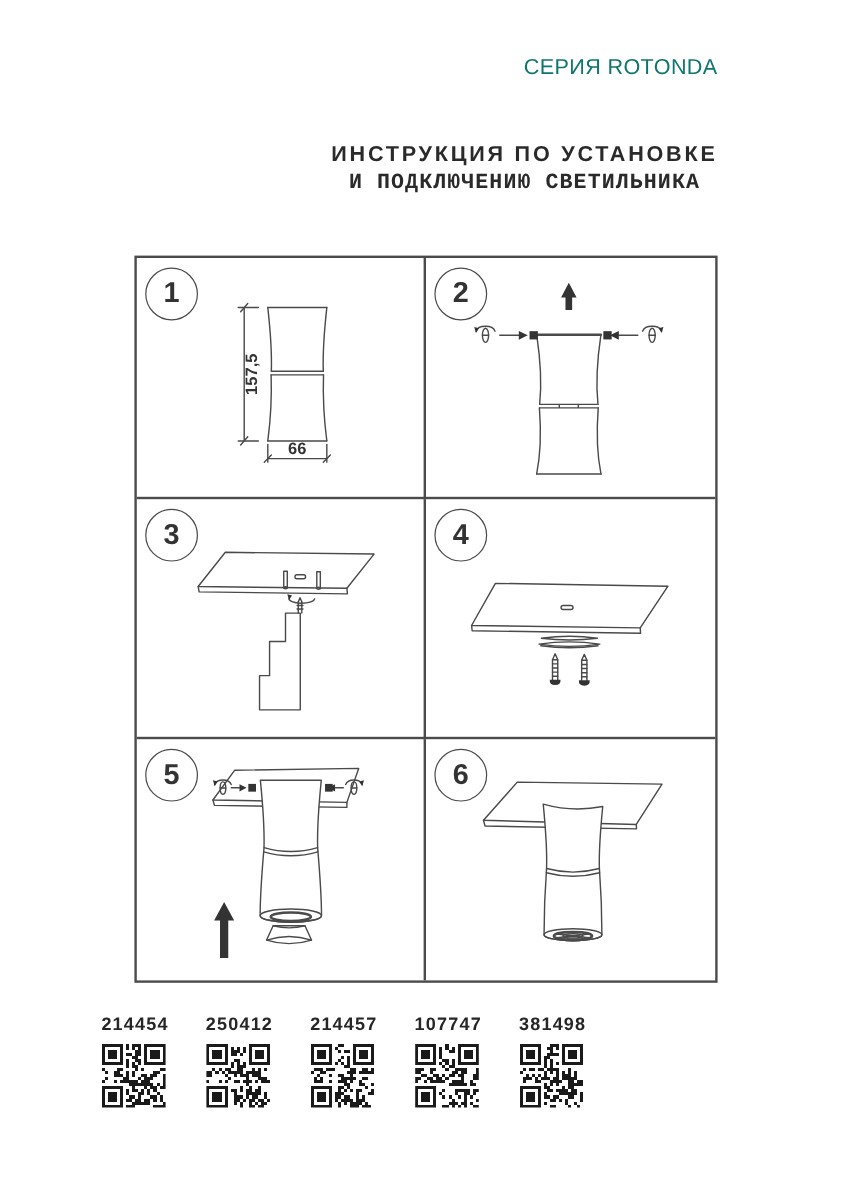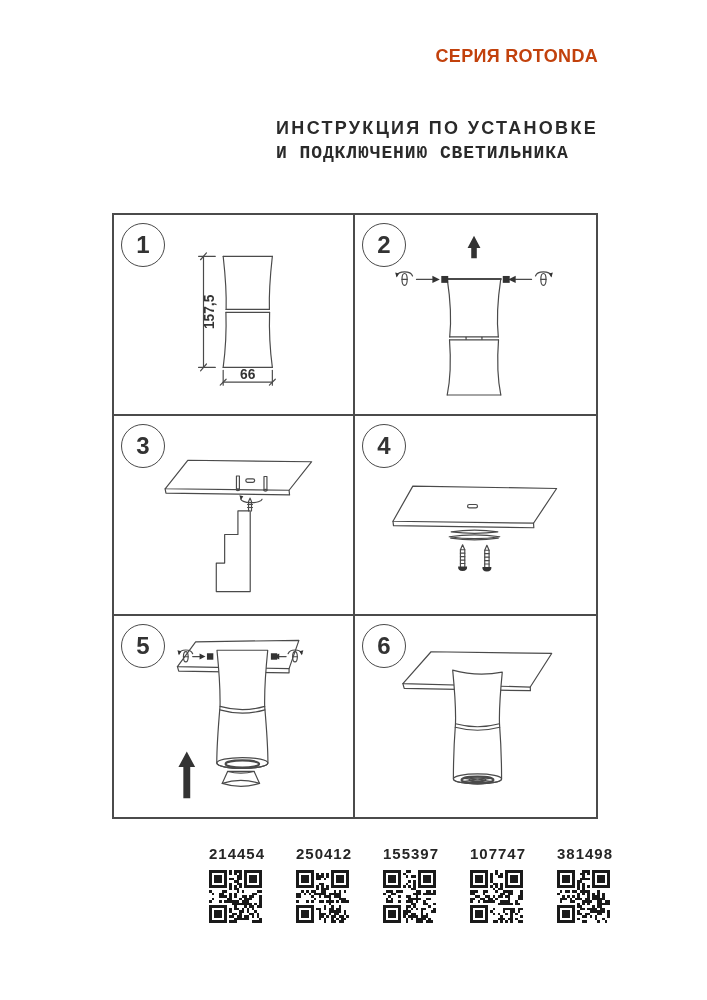--- a/index.html
+++ b/index.html
@@ -2,24 +2,24 @@
 <html><head>
 <meta charset="utf-8">
 <style>
   html,body{margin:0;padding:0;background:#fff;}
   .page{
     position:relative;width:707px;height:1000px;background:#ffffff;
     font-family:"Liberation Sans",sans-serif;color:#262626;overflow:hidden;
   }
   .hdr{
     position:absolute;right:109px;top:42px;text-align:right;
-    font-weight:700;font-size:18px;line-height:28px;letter-spacing:.3px;color:#c2410c;
+    font-weight:400;font-size:18px;line-height:28px;letter-spacing:.3px;color:#0f766e;
   }
   .ttl{
-    position:absolute;right:109px;top:116px;text-align:left;
+    position:absolute;right:109px;top:116px;text-align:center;
     font-weight:700;font-size:18px;line-height:25px;color:#2a2a2a;
   }
   .ttl .l1{letter-spacing:2.3px;}
   .ttl .l2{letter-spacing:0.9px;font-family:Liberation Mono, monospace;}
   .grid{
     position:absolute;left:112px;top:213px;width:486px;height:606px;
     border:2px solid #4b4b4b;box-sizing:border-box;
     display:grid;grid-template-columns:1fr 1fr;grid-template-rows:1fr 1fr 1fr;
     background:#fff;
   }
@@ -36,21 +36,21 @@
   .draw path,.draw line,.draw ellipse,.draw rect,.draw circle{
     stroke:#4a4a4a;stroke-width:1.2;fill:none;stroke-linecap:round;stroke-linejoin:round;
   }
   .draw .fill{fill:#333;stroke:none;}
   .draw .wfill{fill:#ffffff;}
   .draw .bold{stroke-width:2;}
   .draw .thick{stroke-width:2.2;}
   .draw text{fill:#333;font-family:"Liberation Sans",sans-serif;font-weight:700;font-size:14px;stroke:none;}
   .qr-row{
     position:absolute;left:0;top:845px;width:570px;
-    display:flex;justify-content:flex-end;gap:34px;margin-left:40px;
+    display:flex;justify-content:center;gap:34px;
   }
   .qr-item{width:53px;text-align:center;}
   .qr-label{font-size:15px;font-weight:700;letter-spacing:1px;color:#262626;margin-bottom:8px;white-space:nowrap;}
   .qr-box{width:53px;height:53px;margin:0 auto;}
 </style>
 </head>
 <body>
 
 <div class="page">
 
@@ -258,21 +258,21 @@
             <path d="M0,0h2.5v2.5h-2.5zM2.5,0h2.5v2.5h-2.5zM5,0h2.5v2.5h-2.5zM7.5,0h2.5v2.5h-2.5zM10,0h2.5v2.5h-2.5zM12.5,0h2.5v2.5h-2.5zM15,0h2.5v2.5h-2.5zM20,0h2.5v2.5h-2.5zM25,0h2.5v2.5h-2.5zM27.5,0h2.5v2.5h-2.5zM30,0h2.5v2.5h-2.5zM35,0h2.5v2.5h-2.5zM37.5,0h2.5v2.5h-2.5zM40,0h2.5v2.5h-2.5zM42.5,0h2.5v2.5h-2.5zM45,0h2.5v2.5h-2.5zM47.5,0h2.5v2.5h-2.5zM50,0h2.5v2.5h-2.5zM0,2.5h2.5v2.5h-2.5zM15,2.5h2.5v2.5h-2.5zM20,2.5h2.5v2.5h-2.5zM25,2.5h2.5v2.5h-2.5zM30,2.5h2.5v2.5h-2.5zM35,2.5h2.5v2.5h-2.5zM50,2.5h2.5v2.5h-2.5zM0,5h2.5v2.5h-2.5zM5,5h2.5v2.5h-2.5zM7.5,5h2.5v2.5h-2.5zM10,5h2.5v2.5h-2.5zM15,5h2.5v2.5h-2.5zM27.5,5h2.5v2.5h-2.5zM30,5h2.5v2.5h-2.5zM35,5h2.5v2.5h-2.5zM40,5h2.5v2.5h-2.5zM42.5,5h2.5v2.5h-2.5zM45,5h2.5v2.5h-2.5zM50,5h2.5v2.5h-2.5zM0,7.5h2.5v2.5h-2.5zM5,7.5h2.5v2.5h-2.5zM7.5,7.5h2.5v2.5h-2.5zM10,7.5h2.5v2.5h-2.5zM15,7.5h2.5v2.5h-2.5zM20,7.5h2.5v2.5h-2.5zM22.5,7.5h2.5v2.5h-2.5zM27.5,7.5h2.5v2.5h-2.5zM30,7.5h2.5v2.5h-2.5zM35,7.5h2.5v2.5h-2.5zM40,7.5h2.5v2.5h-2.5zM42.5,7.5h2.5v2.5h-2.5zM45,7.5h2.5v2.5h-2.5zM50,7.5h2.5v2.5h-2.5zM0,10h2.5v2.5h-2.5zM5,10h2.5v2.5h-2.5zM7.5,10h2.5v2.5h-2.5zM10,10h2.5v2.5h-2.5zM15,10h2.5v2.5h-2.5zM25,10h2.5v2.5h-2.5zM27.5,10h2.5v2.5h-2.5zM35,10h2.5v2.5h-2.5zM40,10h2.5v2.5h-2.5zM42.5,10h2.5v2.5h-2.5zM45,10h2.5v2.5h-2.5zM50,10h2.5v2.5h-2.5zM0,12.5h2.5v2.5h-2.5zM15,12.5h2.5v2.5h-2.5zM20,12.5h2.5v2.5h-2.5zM27.5,12.5h2.5v2.5h-2.5zM30,12.5h2.5v2.5h-2.5zM35,12.5h2.5v2.5h-2.5zM50,12.5h2.5v2.5h-2.5zM0,15h2.5v2.5h-2.5zM2.5,15h2.5v2.5h-2.5zM5,15h2.5v2.5h-2.5zM7.5,15h2.5v2.5h-2.5zM10,15h2.5v2.5h-2.5zM12.5,15h2.5v2.5h-2.5zM15,15h2.5v2.5h-2.5zM20,15h2.5v2.5h-2.5zM25,15h2.5v2.5h-2.5zM30,15h2.5v2.5h-2.5zM35,15h2.5v2.5h-2.5zM37.5,15h2.5v2.5h-2.5zM40,15h2.5v2.5h-2.5zM42.5,15h2.5v2.5h-2.5zM45,15h2.5v2.5h-2.5zM47.5,15h2.5v2.5h-2.5zM50,15h2.5v2.5h-2.5zM20,17.5h2.5v2.5h-2.5zM25,17.5h2.5v2.5h-2.5zM27.5,17.5h2.5v2.5h-2.5zM0,20h2.5v2.5h-2.5zM12.5,20h2.5v2.5h-2.5zM15,20h2.5v2.5h-2.5zM27.5,20h2.5v2.5h-2.5zM32.5,20h2.5v2.5h-2.5zM47.5,20h2.5v2.5h-2.5zM50,20h2.5v2.5h-2.5zM2.5,22.5h2.5v2.5h-2.5zM10,22.5h2.5v2.5h-2.5zM12.5,22.5h2.5v2.5h-2.5zM20,22.5h2.5v2.5h-2.5zM25,22.5h2.5v2.5h-2.5zM42.5,22.5h2.5v2.5h-2.5zM45,22.5h2.5v2.5h-2.5zM10,25h2.5v2.5h-2.5zM12.5,25h2.5v2.5h-2.5zM15,25h2.5v2.5h-2.5zM20,25h2.5v2.5h-2.5zM25,25h2.5v2.5h-2.5zM32.5,25h2.5v2.5h-2.5zM35,25h2.5v2.5h-2.5zM40,25h2.5v2.5h-2.5zM42.5,25h2.5v2.5h-2.5zM50,25h2.5v2.5h-2.5zM2.5,27.5h2.5v2.5h-2.5zM17.5,27.5h2.5v2.5h-2.5zM20,27.5h2.5v2.5h-2.5zM30,27.5h2.5v2.5h-2.5zM35,27.5h2.5v2.5h-2.5zM37.5,27.5h2.5v2.5h-2.5zM40,27.5h2.5v2.5h-2.5zM50,27.5h2.5v2.5h-2.5zM0,30h2.5v2.5h-2.5zM10,30h2.5v2.5h-2.5zM15,30h2.5v2.5h-2.5zM17.5,30h2.5v2.5h-2.5zM20,30h2.5v2.5h-2.5zM22.5,30h2.5v2.5h-2.5zM25,30h2.5v2.5h-2.5zM27.5,30h2.5v2.5h-2.5zM32.5,30h2.5v2.5h-2.5zM35,30h2.5v2.5h-2.5zM37.5,30h2.5v2.5h-2.5zM50,30h2.5v2.5h-2.5zM22.5,32.5h2.5v2.5h-2.5zM25,32.5h2.5v2.5h-2.5zM27.5,32.5h2.5v2.5h-2.5zM30,32.5h2.5v2.5h-2.5zM32.5,32.5h2.5v2.5h-2.5zM35,32.5h2.5v2.5h-2.5zM37.5,32.5h2.5v2.5h-2.5zM40,32.5h2.5v2.5h-2.5zM45,32.5h2.5v2.5h-2.5zM50,32.5h2.5v2.5h-2.5zM0,35h2.5v2.5h-2.5zM2.5,35h2.5v2.5h-2.5zM5,35h2.5v2.5h-2.5zM7.5,35h2.5v2.5h-2.5zM10,35h2.5v2.5h-2.5zM12.5,35h2.5v2.5h-2.5zM15,35h2.5v2.5h-2.5zM25,35h2.5v2.5h-2.5zM35,35h2.5v2.5h-2.5zM40,35h2.5v2.5h-2.5zM42.5,35h2.5v2.5h-2.5zM47.5,35h2.5v2.5h-2.5zM50,35h2.5v2.5h-2.5zM0,37.5h2.5v2.5h-2.5zM15,37.5h2.5v2.5h-2.5zM20,37.5h2.5v2.5h-2.5zM25,37.5h2.5v2.5h-2.5zM27.5,37.5h2.5v2.5h-2.5zM32.5,37.5h2.5v2.5h-2.5zM37.5,37.5h2.5v2.5h-2.5zM42.5,37.5h2.5v2.5h-2.5zM0,40h2.5v2.5h-2.5zM5,40h2.5v2.5h-2.5zM7.5,40h2.5v2.5h-2.5zM10,40h2.5v2.5h-2.5zM15,40h2.5v2.5h-2.5zM20,40h2.5v2.5h-2.5zM30,40h2.5v2.5h-2.5zM32.5,40h2.5v2.5h-2.5zM37.5,40h2.5v2.5h-2.5zM45,40h2.5v2.5h-2.5zM0,42.5h2.5v2.5h-2.5zM5,42.5h2.5v2.5h-2.5zM7.5,42.5h2.5v2.5h-2.5zM10,42.5h2.5v2.5h-2.5zM15,42.5h2.5v2.5h-2.5zM22.5,42.5h2.5v2.5h-2.5zM25,42.5h2.5v2.5h-2.5zM30,42.5h2.5v2.5h-2.5zM40,42.5h2.5v2.5h-2.5zM42.5,42.5h2.5v2.5h-2.5zM47.5,42.5h2.5v2.5h-2.5zM0,45h2.5v2.5h-2.5zM5,45h2.5v2.5h-2.5zM7.5,45h2.5v2.5h-2.5zM10,45h2.5v2.5h-2.5zM15,45h2.5v2.5h-2.5zM20,45h2.5v2.5h-2.5zM22.5,45h2.5v2.5h-2.5zM27.5,45h2.5v2.5h-2.5zM30,45h2.5v2.5h-2.5zM35,45h2.5v2.5h-2.5zM37.5,45h2.5v2.5h-2.5zM42.5,45h2.5v2.5h-2.5zM47.5,45h2.5v2.5h-2.5zM0,47.5h2.5v2.5h-2.5zM15,47.5h2.5v2.5h-2.5zM25,47.5h2.5v2.5h-2.5zM27.5,47.5h2.5v2.5h-2.5zM30,47.5h2.5v2.5h-2.5zM32.5,47.5h2.5v2.5h-2.5zM35,47.5h2.5v2.5h-2.5zM37.5,47.5h2.5v2.5h-2.5zM50,47.5h2.5v2.5h-2.5zM0,50h2.5v2.5h-2.5zM2.5,50h2.5v2.5h-2.5zM5,50h2.5v2.5h-2.5zM7.5,50h2.5v2.5h-2.5zM10,50h2.5v2.5h-2.5zM12.5,50h2.5v2.5h-2.5zM15,50h2.5v2.5h-2.5zM20,50h2.5v2.5h-2.5zM22.5,50h2.5v2.5h-2.5zM25,50h2.5v2.5h-2.5zM42.5,50h2.5v2.5h-2.5zM45,50h2.5v2.5h-2.5zM47.5,50h2.5v2.5h-2.5zM50,50h2.5v2.5h-2.5z" fill="#1a1a1a"></path>
           </svg></div>
     </div>
     <div class="qr-item">
       <div class="qr-label">250412</div>
       <div class="qr-box"><svg viewBox="0 0 52.5 52.5" width="53" height="53" shape-rendering="crispEdges">
             <path d="M0,0h2.5v2.5h-2.5zM2.5,0h2.5v2.5h-2.5zM5,0h2.5v2.5h-2.5zM7.5,0h2.5v2.5h-2.5zM10,0h2.5v2.5h-2.5zM12.5,0h2.5v2.5h-2.5zM15,0h2.5v2.5h-2.5zM35,0h2.5v2.5h-2.5zM37.5,0h2.5v2.5h-2.5zM40,0h2.5v2.5h-2.5zM42.5,0h2.5v2.5h-2.5zM45,0h2.5v2.5h-2.5zM47.5,0h2.5v2.5h-2.5zM50,0h2.5v2.5h-2.5zM0,2.5h2.5v2.5h-2.5zM15,2.5h2.5v2.5h-2.5zM20,2.5h2.5v2.5h-2.5zM25,2.5h2.5v2.5h-2.5zM30,2.5h2.5v2.5h-2.5zM35,2.5h2.5v2.5h-2.5zM50,2.5h2.5v2.5h-2.5zM0,5h2.5v2.5h-2.5zM5,5h2.5v2.5h-2.5zM7.5,5h2.5v2.5h-2.5zM10,5h2.5v2.5h-2.5zM15,5h2.5v2.5h-2.5zM20,5h2.5v2.5h-2.5zM22.5,5h2.5v2.5h-2.5zM25,5h2.5v2.5h-2.5zM30,5h2.5v2.5h-2.5zM35,5h2.5v2.5h-2.5zM40,5h2.5v2.5h-2.5zM42.5,5h2.5v2.5h-2.5zM45,5h2.5v2.5h-2.5zM50,5h2.5v2.5h-2.5zM0,7.5h2.5v2.5h-2.5zM5,7.5h2.5v2.5h-2.5zM7.5,7.5h2.5v2.5h-2.5zM10,7.5h2.5v2.5h-2.5zM15,7.5h2.5v2.5h-2.5zM20,7.5h2.5v2.5h-2.5zM22.5,7.5h2.5v2.5h-2.5zM27.5,7.5h2.5v2.5h-2.5zM35,7.5h2.5v2.5h-2.5zM40,7.5h2.5v2.5h-2.5zM42.5,7.5h2.5v2.5h-2.5zM45,7.5h2.5v2.5h-2.5zM50,7.5h2.5v2.5h-2.5zM0,10h2.5v2.5h-2.5zM5,10h2.5v2.5h-2.5zM7.5,10h2.5v2.5h-2.5zM10,10h2.5v2.5h-2.5zM15,10h2.5v2.5h-2.5zM35,10h2.5v2.5h-2.5zM40,10h2.5v2.5h-2.5zM42.5,10h2.5v2.5h-2.5zM45,10h2.5v2.5h-2.5zM50,10h2.5v2.5h-2.5zM0,12.5h2.5v2.5h-2.5zM15,12.5h2.5v2.5h-2.5zM22.5,12.5h2.5v2.5h-2.5zM25,12.5h2.5v2.5h-2.5zM35,12.5h2.5v2.5h-2.5zM50,12.5h2.5v2.5h-2.5zM0,15h2.5v2.5h-2.5zM2.5,15h2.5v2.5h-2.5zM5,15h2.5v2.5h-2.5zM7.5,15h2.5v2.5h-2.5zM10,15h2.5v2.5h-2.5zM12.5,15h2.5v2.5h-2.5zM15,15h2.5v2.5h-2.5zM20,15h2.5v2.5h-2.5zM25,15h2.5v2.5h-2.5zM30,15h2.5v2.5h-2.5zM35,15h2.5v2.5h-2.5zM37.5,15h2.5v2.5h-2.5zM40,15h2.5v2.5h-2.5zM42.5,15h2.5v2.5h-2.5zM45,15h2.5v2.5h-2.5zM47.5,15h2.5v2.5h-2.5zM50,15h2.5v2.5h-2.5zM20,17.5h2.5v2.5h-2.5zM25,17.5h2.5v2.5h-2.5zM27.5,17.5h2.5v2.5h-2.5zM30,17.5h2.5v2.5h-2.5zM5,20h2.5v2.5h-2.5zM10,20h2.5v2.5h-2.5zM15,20h2.5v2.5h-2.5zM17.5,20h2.5v2.5h-2.5zM25,20h2.5v2.5h-2.5zM27.5,20h2.5v2.5h-2.5zM37.5,20h2.5v2.5h-2.5zM42.5,20h2.5v2.5h-2.5zM47.5,20h2.5v2.5h-2.5zM0,22.5h2.5v2.5h-2.5zM2.5,22.5h2.5v2.5h-2.5zM7.5,22.5h2.5v2.5h-2.5zM12.5,22.5h2.5v2.5h-2.5zM17.5,22.5h2.5v2.5h-2.5zM20,22.5h2.5v2.5h-2.5zM22.5,22.5h2.5v2.5h-2.5zM25,22.5h2.5v2.5h-2.5zM27.5,22.5h2.5v2.5h-2.5zM32.5,22.5h2.5v2.5h-2.5zM35,22.5h2.5v2.5h-2.5zM37.5,22.5h2.5v2.5h-2.5zM40,22.5h2.5v2.5h-2.5zM42.5,22.5h2.5v2.5h-2.5zM0,25h2.5v2.5h-2.5zM2.5,25h2.5v2.5h-2.5zM15,25h2.5v2.5h-2.5zM22.5,25h2.5v2.5h-2.5zM27.5,25h2.5v2.5h-2.5zM30,25h2.5v2.5h-2.5zM32.5,25h2.5v2.5h-2.5zM37.5,25h2.5v2.5h-2.5zM40,25h2.5v2.5h-2.5zM42.5,25h2.5v2.5h-2.5zM17.5,27.5h2.5v2.5h-2.5zM32.5,27.5h2.5v2.5h-2.5zM42.5,27.5h2.5v2.5h-2.5zM45,27.5h2.5v2.5h-2.5zM47.5,27.5h2.5v2.5h-2.5zM0,30h2.5v2.5h-2.5zM10,30h2.5v2.5h-2.5zM15,30h2.5v2.5h-2.5zM22.5,30h2.5v2.5h-2.5zM25,30h2.5v2.5h-2.5zM30,30h2.5v2.5h-2.5zM32.5,30h2.5v2.5h-2.5zM35,30h2.5v2.5h-2.5zM40,30h2.5v2.5h-2.5zM45,30h2.5v2.5h-2.5zM47.5,30h2.5v2.5h-2.5zM50,30h2.5v2.5h-2.5zM32.5,32.5h2.5v2.5h-2.5zM0,35h2.5v2.5h-2.5zM2.5,35h2.5v2.5h-2.5zM5,35h2.5v2.5h-2.5zM7.5,35h2.5v2.5h-2.5zM10,35h2.5v2.5h-2.5zM12.5,35h2.5v2.5h-2.5zM15,35h2.5v2.5h-2.5zM27.5,35h2.5v2.5h-2.5zM35,35h2.5v2.5h-2.5zM42.5,35h2.5v2.5h-2.5zM0,37.5h2.5v2.5h-2.5zM15,37.5h2.5v2.5h-2.5zM20,37.5h2.5v2.5h-2.5zM22.5,37.5h2.5v2.5h-2.5zM27.5,37.5h2.5v2.5h-2.5zM32.5,37.5h2.5v2.5h-2.5zM35,37.5h2.5v2.5h-2.5zM40,37.5h2.5v2.5h-2.5zM42.5,37.5h2.5v2.5h-2.5zM0,40h2.5v2.5h-2.5zM5,40h2.5v2.5h-2.5zM7.5,40h2.5v2.5h-2.5zM10,40h2.5v2.5h-2.5zM15,40h2.5v2.5h-2.5zM22.5,40h2.5v2.5h-2.5zM32.5,40h2.5v2.5h-2.5zM35,40h2.5v2.5h-2.5zM37.5,40h2.5v2.5h-2.5zM40,40h2.5v2.5h-2.5zM42.5,40h2.5v2.5h-2.5zM47.5,40h2.5v2.5h-2.5zM0,42.5h2.5v2.5h-2.5zM5,42.5h2.5v2.5h-2.5zM7.5,42.5h2.5v2.5h-2.5zM10,42.5h2.5v2.5h-2.5zM15,42.5h2.5v2.5h-2.5zM22.5,42.5h2.5v2.5h-2.5zM25,42.5h2.5v2.5h-2.5zM27.5,42.5h2.5v2.5h-2.5zM32.5,42.5h2.5v2.5h-2.5zM37.5,42.5h2.5v2.5h-2.5zM40,42.5h2.5v2.5h-2.5zM47.5,42.5h2.5v2.5h-2.5zM0,45h2.5v2.5h-2.5zM5,45h2.5v2.5h-2.5zM7.5,45h2.5v2.5h-2.5zM10,45h2.5v2.5h-2.5zM15,45h2.5v2.5h-2.5zM22.5,45h2.5v2.5h-2.5zM25,45h2.5v2.5h-2.5zM30,45h2.5v2.5h-2.5zM35,45h2.5v2.5h-2.5zM37.5,45h2.5v2.5h-2.5zM42.5,45h2.5v2.5h-2.5zM45,45h2.5v2.5h-2.5zM50,45h2.5v2.5h-2.5zM0,47.5h2.5v2.5h-2.5zM15,47.5h2.5v2.5h-2.5zM22.5,47.5h2.5v2.5h-2.5zM27.5,47.5h2.5v2.5h-2.5zM35,47.5h2.5v2.5h-2.5zM40,47.5h2.5v2.5h-2.5zM45,47.5h2.5v2.5h-2.5zM47.5,47.5h2.5v2.5h-2.5zM0,50h2.5v2.5h-2.5zM2.5,50h2.5v2.5h-2.5zM5,50h2.5v2.5h-2.5zM7.5,50h2.5v2.5h-2.5zM10,50h2.5v2.5h-2.5zM12.5,50h2.5v2.5h-2.5zM15,50h2.5v2.5h-2.5zM27.5,50h2.5v2.5h-2.5zM35,50h2.5v2.5h-2.5zM37.5,50h2.5v2.5h-2.5zM42.5,50h2.5v2.5h-2.5zM45,50h2.5v2.5h-2.5z" fill="#1a1a1a"></path>
           </svg></div>
     </div>
     <div class="qr-item">
-      <div class="qr-label">155397</div>
+      <div class="qr-label">214457</div>
       <div class="qr-box"><svg viewBox="0 0 52.5 52.5" width="53" height="53" shape-rendering="crispEdges">
             <path d="M0,0h2.5v2.5h-2.5zM2.5,0h2.5v2.5h-2.5zM5,0h2.5v2.5h-2.5zM7.5,0h2.5v2.5h-2.5zM10,0h2.5v2.5h-2.5zM12.5,0h2.5v2.5h-2.5zM15,0h2.5v2.5h-2.5zM22.5,0h2.5v2.5h-2.5zM25,0h2.5v2.5h-2.5zM35,0h2.5v2.5h-2.5zM37.5,0h2.5v2.5h-2.5zM40,0h2.5v2.5h-2.5zM42.5,0h2.5v2.5h-2.5zM45,0h2.5v2.5h-2.5zM47.5,0h2.5v2.5h-2.5zM50,0h2.5v2.5h-2.5zM0,2.5h2.5v2.5h-2.5zM15,2.5h2.5v2.5h-2.5zM20,2.5h2.5v2.5h-2.5zM35,2.5h2.5v2.5h-2.5zM50,2.5h2.5v2.5h-2.5zM0,5h2.5v2.5h-2.5zM5,5h2.5v2.5h-2.5zM7.5,5h2.5v2.5h-2.5zM10,5h2.5v2.5h-2.5zM15,5h2.5v2.5h-2.5zM22.5,5h2.5v2.5h-2.5zM27.5,5h2.5v2.5h-2.5zM30,5h2.5v2.5h-2.5zM35,5h2.5v2.5h-2.5zM40,5h2.5v2.5h-2.5zM42.5,5h2.5v2.5h-2.5zM45,5h2.5v2.5h-2.5zM50,5h2.5v2.5h-2.5zM0,7.5h2.5v2.5h-2.5zM5,7.5h2.5v2.5h-2.5zM7.5,7.5h2.5v2.5h-2.5zM10,7.5h2.5v2.5h-2.5zM15,7.5h2.5v2.5h-2.5zM35,7.5h2.5v2.5h-2.5zM40,7.5h2.5v2.5h-2.5zM42.5,7.5h2.5v2.5h-2.5zM45,7.5h2.5v2.5h-2.5zM50,7.5h2.5v2.5h-2.5zM0,10h2.5v2.5h-2.5zM5,10h2.5v2.5h-2.5zM7.5,10h2.5v2.5h-2.5zM10,10h2.5v2.5h-2.5zM15,10h2.5v2.5h-2.5zM25,10h2.5v2.5h-2.5zM30,10h2.5v2.5h-2.5zM35,10h2.5v2.5h-2.5zM40,10h2.5v2.5h-2.5zM42.5,10h2.5v2.5h-2.5zM45,10h2.5v2.5h-2.5zM50,10h2.5v2.5h-2.5zM0,12.5h2.5v2.5h-2.5zM15,12.5h2.5v2.5h-2.5zM22.5,12.5h2.5v2.5h-2.5zM30,12.5h2.5v2.5h-2.5zM35,12.5h2.5v2.5h-2.5zM50,12.5h2.5v2.5h-2.5zM0,15h2.5v2.5h-2.5zM2.5,15h2.5v2.5h-2.5zM5,15h2.5v2.5h-2.5zM7.5,15h2.5v2.5h-2.5zM10,15h2.5v2.5h-2.5zM12.5,15h2.5v2.5h-2.5zM15,15h2.5v2.5h-2.5zM20,15h2.5v2.5h-2.5zM25,15h2.5v2.5h-2.5zM30,15h2.5v2.5h-2.5zM35,15h2.5v2.5h-2.5zM37.5,15h2.5v2.5h-2.5zM40,15h2.5v2.5h-2.5zM42.5,15h2.5v2.5h-2.5zM45,15h2.5v2.5h-2.5zM47.5,15h2.5v2.5h-2.5zM50,15h2.5v2.5h-2.5zM27.5,17.5h2.5v2.5h-2.5zM30,17.5h2.5v2.5h-2.5zM2.5,20h2.5v2.5h-2.5zM5,20h2.5v2.5h-2.5zM7.5,20h2.5v2.5h-2.5zM12.5,20h2.5v2.5h-2.5zM15,20h2.5v2.5h-2.5zM17.5,20h2.5v2.5h-2.5zM32.5,20h2.5v2.5h-2.5zM35,20h2.5v2.5h-2.5zM42.5,20h2.5v2.5h-2.5zM45,20h2.5v2.5h-2.5zM50,20h2.5v2.5h-2.5zM0,22.5h2.5v2.5h-2.5zM7.5,22.5h2.5v2.5h-2.5zM10,22.5h2.5v2.5h-2.5zM30,22.5h2.5v2.5h-2.5zM32.5,22.5h2.5v2.5h-2.5zM35,22.5h2.5v2.5h-2.5zM40,22.5h2.5v2.5h-2.5zM42.5,22.5h2.5v2.5h-2.5zM45,22.5h2.5v2.5h-2.5zM47.5,22.5h2.5v2.5h-2.5zM50,22.5h2.5v2.5h-2.5zM5,25h2.5v2.5h-2.5zM15,25h2.5v2.5h-2.5zM22.5,25h2.5v2.5h-2.5zM25,25h2.5v2.5h-2.5zM32.5,25h2.5v2.5h-2.5zM2.5,27.5h2.5v2.5h-2.5zM7.5,27.5h2.5v2.5h-2.5zM25,27.5h2.5v2.5h-2.5zM27.5,27.5h2.5v2.5h-2.5zM30,27.5h2.5v2.5h-2.5zM32.5,27.5h2.5v2.5h-2.5zM35,27.5h2.5v2.5h-2.5zM42.5,27.5h2.5v2.5h-2.5zM45,27.5h2.5v2.5h-2.5zM2.5,30h2.5v2.5h-2.5zM5,30h2.5v2.5h-2.5zM7.5,30h2.5v2.5h-2.5zM15,30h2.5v2.5h-2.5zM22.5,30h2.5v2.5h-2.5zM25,30h2.5v2.5h-2.5zM27.5,30h2.5v2.5h-2.5zM32.5,30h2.5v2.5h-2.5zM40,30h2.5v2.5h-2.5zM27.5,32.5h2.5v2.5h-2.5zM30,32.5h2.5v2.5h-2.5zM40,32.5h2.5v2.5h-2.5zM42.5,32.5h2.5v2.5h-2.5zM50,32.5h2.5v2.5h-2.5zM0,35h2.5v2.5h-2.5zM2.5,35h2.5v2.5h-2.5zM5,35h2.5v2.5h-2.5zM7.5,35h2.5v2.5h-2.5zM10,35h2.5v2.5h-2.5zM12.5,35h2.5v2.5h-2.5zM15,35h2.5v2.5h-2.5zM22.5,35h2.5v2.5h-2.5zM25,35h2.5v2.5h-2.5zM30,35h2.5v2.5h-2.5zM45,35h2.5v2.5h-2.5zM0,37.5h2.5v2.5h-2.5zM15,37.5h2.5v2.5h-2.5zM22.5,37.5h2.5v2.5h-2.5zM27.5,37.5h2.5v2.5h-2.5zM32.5,37.5h2.5v2.5h-2.5zM37.5,37.5h2.5v2.5h-2.5zM40,37.5h2.5v2.5h-2.5zM50,37.5h2.5v2.5h-2.5zM0,40h2.5v2.5h-2.5zM5,40h2.5v2.5h-2.5zM7.5,40h2.5v2.5h-2.5zM10,40h2.5v2.5h-2.5zM15,40h2.5v2.5h-2.5zM20,40h2.5v2.5h-2.5zM22.5,40h2.5v2.5h-2.5zM25,40h2.5v2.5h-2.5zM37.5,40h2.5v2.5h-2.5zM47.5,40h2.5v2.5h-2.5zM50,40h2.5v2.5h-2.5zM0,42.5h2.5v2.5h-2.5zM5,42.5h2.5v2.5h-2.5zM7.5,42.5h2.5v2.5h-2.5zM10,42.5h2.5v2.5h-2.5zM15,42.5h2.5v2.5h-2.5zM20,42.5h2.5v2.5h-2.5zM22.5,42.5h2.5v2.5h-2.5zM27.5,42.5h2.5v2.5h-2.5zM30,42.5h2.5v2.5h-2.5zM37.5,42.5h2.5v2.5h-2.5zM42.5,42.5h2.5v2.5h-2.5zM0,45h2.5v2.5h-2.5zM5,45h2.5v2.5h-2.5zM7.5,45h2.5v2.5h-2.5zM10,45h2.5v2.5h-2.5zM15,45h2.5v2.5h-2.5zM20,45h2.5v2.5h-2.5zM25,45h2.5v2.5h-2.5zM27.5,45h2.5v2.5h-2.5zM30,45h2.5v2.5h-2.5zM32.5,45h2.5v2.5h-2.5zM37.5,45h2.5v2.5h-2.5zM40,45h2.5v2.5h-2.5zM42.5,45h2.5v2.5h-2.5zM0,47.5h2.5v2.5h-2.5zM15,47.5h2.5v2.5h-2.5zM22.5,47.5h2.5v2.5h-2.5zM27.5,47.5h2.5v2.5h-2.5zM32.5,47.5h2.5v2.5h-2.5zM35,47.5h2.5v2.5h-2.5zM37.5,47.5h2.5v2.5h-2.5zM40,47.5h2.5v2.5h-2.5zM45,47.5h2.5v2.5h-2.5zM0,50h2.5v2.5h-2.5zM2.5,50h2.5v2.5h-2.5zM5,50h2.5v2.5h-2.5zM7.5,50h2.5v2.5h-2.5zM10,50h2.5v2.5h-2.5zM12.5,50h2.5v2.5h-2.5zM15,50h2.5v2.5h-2.5zM22.5,50h2.5v2.5h-2.5zM32.5,50h2.5v2.5h-2.5zM35,50h2.5v2.5h-2.5zM37.5,50h2.5v2.5h-2.5zM42.5,50h2.5v2.5h-2.5zM45,50h2.5v2.5h-2.5zM47.5,50h2.5v2.5h-2.5z" fill="#1a1a1a"></path>
           </svg></div>
     </div>
     <div class="qr-item">
       <div class="qr-label">107747</div>
       <div class="qr-box"><svg viewBox="0 0 52.5 52.5" width="53" height="53" shape-rendering="crispEdges">
             <path d="M0,0h2.5v2.5h-2.5zM2.5,0h2.5v2.5h-2.5zM5,0h2.5v2.5h-2.5zM7.5,0h2.5v2.5h-2.5zM10,0h2.5v2.5h-2.5zM12.5,0h2.5v2.5h-2.5zM15,0h2.5v2.5h-2.5zM25,0h2.5v2.5h-2.5zM35,0h2.5v2.5h-2.5zM37.5,0h2.5v2.5h-2.5zM40,0h2.5v2.5h-2.5zM42.5,0h2.5v2.5h-2.5zM45,0h2.5v2.5h-2.5zM47.5,0h2.5v2.5h-2.5zM50,0h2.5v2.5h-2.5zM0,2.5h2.5v2.5h-2.5zM15,2.5h2.5v2.5h-2.5zM20,2.5h2.5v2.5h-2.5zM25,2.5h2.5v2.5h-2.5zM30,2.5h2.5v2.5h-2.5zM35,2.5h2.5v2.5h-2.5zM50,2.5h2.5v2.5h-2.5zM0,5h2.5v2.5h-2.5zM5,5h2.5v2.5h-2.5zM7.5,5h2.5v2.5h-2.5zM10,5h2.5v2.5h-2.5zM15,5h2.5v2.5h-2.5zM20,5h2.5v2.5h-2.5zM27.5,5h2.5v2.5h-2.5zM30,5h2.5v2.5h-2.5zM35,5h2.5v2.5h-2.5zM40,5h2.5v2.5h-2.5zM42.5,5h2.5v2.5h-2.5zM45,5h2.5v2.5h-2.5zM50,5h2.5v2.5h-2.5zM0,7.5h2.5v2.5h-2.5zM5,7.5h2.5v2.5h-2.5zM7.5,7.5h2.5v2.5h-2.5zM10,7.5h2.5v2.5h-2.5zM15,7.5h2.5v2.5h-2.5zM20,7.5h2.5v2.5h-2.5zM35,7.5h2.5v2.5h-2.5zM40,7.5h2.5v2.5h-2.5zM42.5,7.5h2.5v2.5h-2.5zM45,7.5h2.5v2.5h-2.5zM50,7.5h2.5v2.5h-2.5zM0,10h2.5v2.5h-2.5zM5,10h2.5v2.5h-2.5zM7.5,10h2.5v2.5h-2.5zM10,10h2.5v2.5h-2.5zM15,10h2.5v2.5h-2.5zM20,10h2.5v2.5h-2.5zM35,10h2.5v2.5h-2.5zM40,10h2.5v2.5h-2.5zM42.5,10h2.5v2.5h-2.5zM45,10h2.5v2.5h-2.5zM50,10h2.5v2.5h-2.5zM0,12.5h2.5v2.5h-2.5zM15,12.5h2.5v2.5h-2.5zM22.5,12.5h2.5v2.5h-2.5zM25,12.5h2.5v2.5h-2.5zM30,12.5h2.5v2.5h-2.5zM35,12.5h2.5v2.5h-2.5zM50,12.5h2.5v2.5h-2.5zM0,15h2.5v2.5h-2.5zM2.5,15h2.5v2.5h-2.5zM5,15h2.5v2.5h-2.5zM7.5,15h2.5v2.5h-2.5zM10,15h2.5v2.5h-2.5zM12.5,15h2.5v2.5h-2.5zM15,15h2.5v2.5h-2.5zM20,15h2.5v2.5h-2.5zM25,15h2.5v2.5h-2.5zM30,15h2.5v2.5h-2.5zM35,15h2.5v2.5h-2.5zM37.5,15h2.5v2.5h-2.5zM40,15h2.5v2.5h-2.5zM42.5,15h2.5v2.5h-2.5zM45,15h2.5v2.5h-2.5zM47.5,15h2.5v2.5h-2.5zM50,15h2.5v2.5h-2.5zM22.5,17.5h2.5v2.5h-2.5zM27.5,17.5h2.5v2.5h-2.5zM30,17.5h2.5v2.5h-2.5zM0,20h2.5v2.5h-2.5zM2.5,20h2.5v2.5h-2.5zM5,20h2.5v2.5h-2.5zM12.5,20h2.5v2.5h-2.5zM15,20h2.5v2.5h-2.5zM25,20h2.5v2.5h-2.5zM32.5,20h2.5v2.5h-2.5zM35,20h2.5v2.5h-2.5zM37.5,20h2.5v2.5h-2.5zM40,20h2.5v2.5h-2.5zM50,20h2.5v2.5h-2.5zM0,22.5h2.5v2.5h-2.5zM2.5,22.5h2.5v2.5h-2.5zM12.5,22.5h2.5v2.5h-2.5zM30,22.5h2.5v2.5h-2.5zM32.5,22.5h2.5v2.5h-2.5zM37.5,22.5h2.5v2.5h-2.5zM40,22.5h2.5v2.5h-2.5zM50,22.5h2.5v2.5h-2.5zM5,25h2.5v2.5h-2.5zM7.5,25h2.5v2.5h-2.5zM15,25h2.5v2.5h-2.5zM17.5,25h2.5v2.5h-2.5zM22.5,25h2.5v2.5h-2.5zM27.5,25h2.5v2.5h-2.5zM30,25h2.5v2.5h-2.5zM35,25h2.5v2.5h-2.5zM37.5,25h2.5v2.5h-2.5zM47.5,25h2.5v2.5h-2.5zM50,25h2.5v2.5h-2.5zM0,27.5h2.5v2.5h-2.5zM2.5,27.5h2.5v2.5h-2.5zM10,27.5h2.5v2.5h-2.5zM12.5,27.5h2.5v2.5h-2.5zM17.5,27.5h2.5v2.5h-2.5zM20,27.5h2.5v2.5h-2.5zM25,27.5h2.5v2.5h-2.5zM37.5,27.5h2.5v2.5h-2.5zM47.5,27.5h2.5v2.5h-2.5zM50,27.5h2.5v2.5h-2.5zM0,30h2.5v2.5h-2.5zM7.5,30h2.5v2.5h-2.5zM12.5,30h2.5v2.5h-2.5zM15,30h2.5v2.5h-2.5zM17.5,30h2.5v2.5h-2.5zM20,30h2.5v2.5h-2.5zM22.5,30h2.5v2.5h-2.5zM30,30h2.5v2.5h-2.5zM32.5,30h2.5v2.5h-2.5zM35,30h2.5v2.5h-2.5zM37.5,30h2.5v2.5h-2.5zM45,30h2.5v2.5h-2.5zM27.5,32.5h2.5v2.5h-2.5zM30,32.5h2.5v2.5h-2.5zM32.5,32.5h2.5v2.5h-2.5zM35,32.5h2.5v2.5h-2.5zM37.5,32.5h2.5v2.5h-2.5zM40,32.5h2.5v2.5h-2.5zM45,32.5h2.5v2.5h-2.5zM47.5,32.5h2.5v2.5h-2.5zM0,35h2.5v2.5h-2.5zM2.5,35h2.5v2.5h-2.5zM5,35h2.5v2.5h-2.5zM7.5,35h2.5v2.5h-2.5zM10,35h2.5v2.5h-2.5zM12.5,35h2.5v2.5h-2.5zM15,35h2.5v2.5h-2.5zM0,37.5h2.5v2.5h-2.5zM15,37.5h2.5v2.5h-2.5zM22.5,37.5h2.5v2.5h-2.5zM32.5,37.5h2.5v2.5h-2.5zM35,37.5h2.5v2.5h-2.5zM37.5,37.5h2.5v2.5h-2.5zM40,37.5h2.5v2.5h-2.5zM42.5,37.5h2.5v2.5h-2.5zM47.5,37.5h2.5v2.5h-2.5zM50,37.5h2.5v2.5h-2.5zM0,40h2.5v2.5h-2.5zM5,40h2.5v2.5h-2.5zM7.5,40h2.5v2.5h-2.5zM10,40h2.5v2.5h-2.5zM15,40h2.5v2.5h-2.5zM20,40h2.5v2.5h-2.5zM32.5,40h2.5v2.5h-2.5zM40,40h2.5v2.5h-2.5zM42.5,40h2.5v2.5h-2.5zM47.5,40h2.5v2.5h-2.5zM0,42.5h2.5v2.5h-2.5zM5,42.5h2.5v2.5h-2.5zM7.5,42.5h2.5v2.5h-2.5zM10,42.5h2.5v2.5h-2.5zM15,42.5h2.5v2.5h-2.5zM22.5,42.5h2.5v2.5h-2.5zM27.5,42.5h2.5v2.5h-2.5zM35,42.5h2.5v2.5h-2.5zM40,42.5h2.5v2.5h-2.5zM45,42.5h2.5v2.5h-2.5zM0,45h2.5v2.5h-2.5zM5,45h2.5v2.5h-2.5zM7.5,45h2.5v2.5h-2.5zM10,45h2.5v2.5h-2.5zM15,45h2.5v2.5h-2.5zM30,45h2.5v2.5h-2.5zM40,45h2.5v2.5h-2.5zM50,45h2.5v2.5h-2.5zM0,47.5h2.5v2.5h-2.5zM15,47.5h2.5v2.5h-2.5zM27.5,47.5h2.5v2.5h-2.5zM30,47.5h2.5v2.5h-2.5zM32.5,47.5h2.5v2.5h-2.5zM37.5,47.5h2.5v2.5h-2.5zM40,47.5h2.5v2.5h-2.5zM45,47.5h2.5v2.5h-2.5zM0,50h2.5v2.5h-2.5zM2.5,50h2.5v2.5h-2.5zM5,50h2.5v2.5h-2.5zM7.5,50h2.5v2.5h-2.5zM10,50h2.5v2.5h-2.5zM12.5,50h2.5v2.5h-2.5zM15,50h2.5v2.5h-2.5zM22.5,50h2.5v2.5h-2.5zM25,50h2.5v2.5h-2.5zM30,50h2.5v2.5h-2.5zM35,50h2.5v2.5h-2.5zM40,50h2.5v2.5h-2.5zM47.5,50h2.5v2.5h-2.5zM50,50h2.5v2.5h-2.5z" fill="#1a1a1a"></path>
           </svg></div>
     </div>

